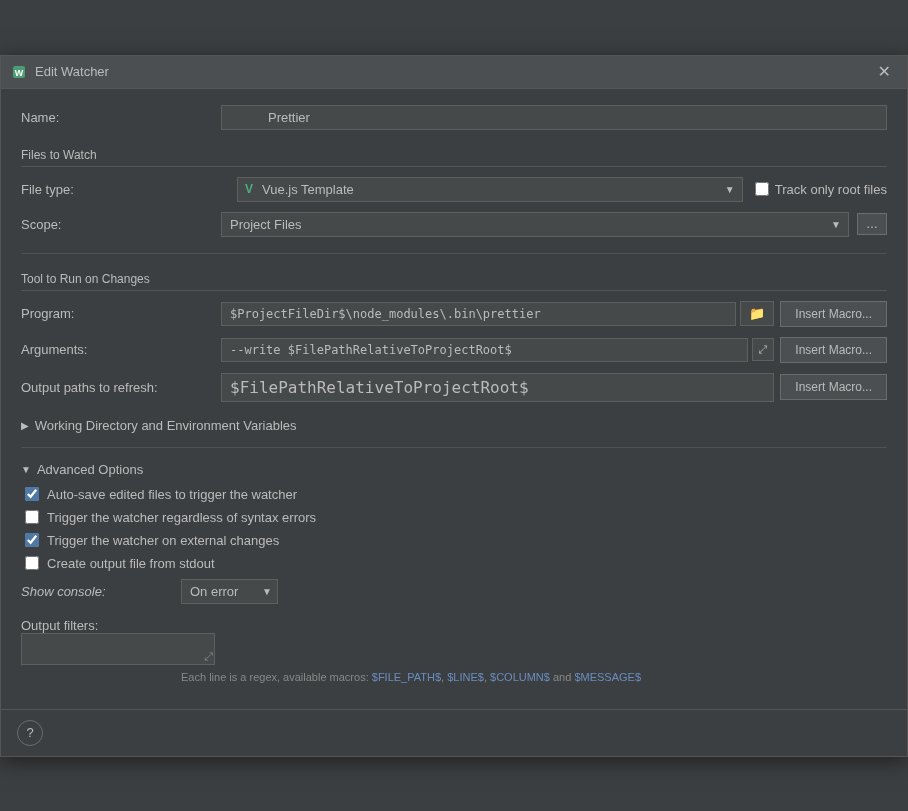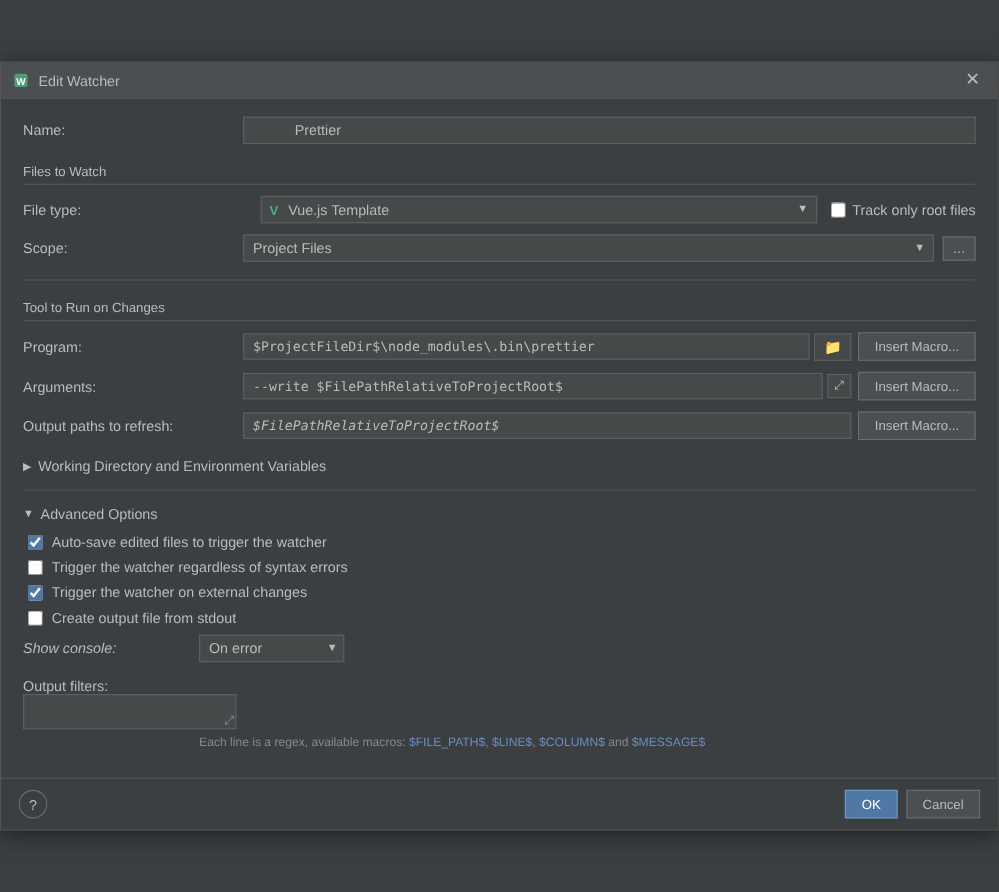--- a/index.html
+++ b/index.html
@@ -245,21 +245,21 @@
     .console-select {
       appearance: none;
       -webkit-appearance: none;
       background: #45494a;
       border: 1px solid #5e6060;
       color: #bbbbbb;
       padding: 4px 28px 4px 8px;
       font-size: 13px;
       outline: none;
       cursor: pointer;
-      width: 132px;
+      width: 97px;
     }
 
     
     .output-filters-row {
       display: flex;
       align-items: flex-start;
       margin-bottom: 6px;
       flex-direction: column;
     }
     .output-filters-label {
@@ -476,21 +476,21 @@
       <div class="input-with-btn">
         <input type="text" class="text-input" style="flex: 1 1 0%; font-family: monospace; font-size: 12px;" value="--write $FilePathRelativeToProjectRoot$">
         <button class="expand-btn" title="Expand">⤢</button>
       </div>
       <button class="btn" style="margin-left:6px;">Insert Macro...</button>
     </div>
 
     <div class="form-row">
       <span class="form-label">Output paths to refresh:</span>
       <div class="input-with-btn">
-        <input type="text" class="text-input" style="flex: 1 1 0%; font-family: monospace; font-size: 12px; font-style: italic;" value="$FilePathRelativeToProjectRoot$">
+        <input type="text" class="text-input" style="flex: 1 1 0%; font-family: monospace; font-size: 16px;" value="$FilePathRelativeToProjectRoot$">
       </div>
       <button class="btn" style="margin-left:6px;">Insert Macro...</button>
     </div>
 
     <div class="collapsible-section">
       <span class="collapsible-arrow">▶</span>
       <span>Working Directory and Environment Variables</span>
     </div>
 
     <hr class="divider">
@@ -544,18 +544,14 @@
       <div class="hint-text">
         Each line is a regex, available macros: <span class="macro">$FILE_PATH$</span>, <span class="macro">$LINE$</span>, <span class="macro">$COLUMN$</span> and <span class="macro">$MESSAGE$</span>
       </div>
     </div>
   </div>
 
   <div class="dialog-footer">
     <div class="footer-left">
       <button class="help-btn">?</button>
     </div>
-    <div class="footer-right">
-      <button class="btn btn-primary">OK</button>
-      <button class="btn">Cancel</button>
-    </div>
   </div>
 </div>
 
 </body></html>

